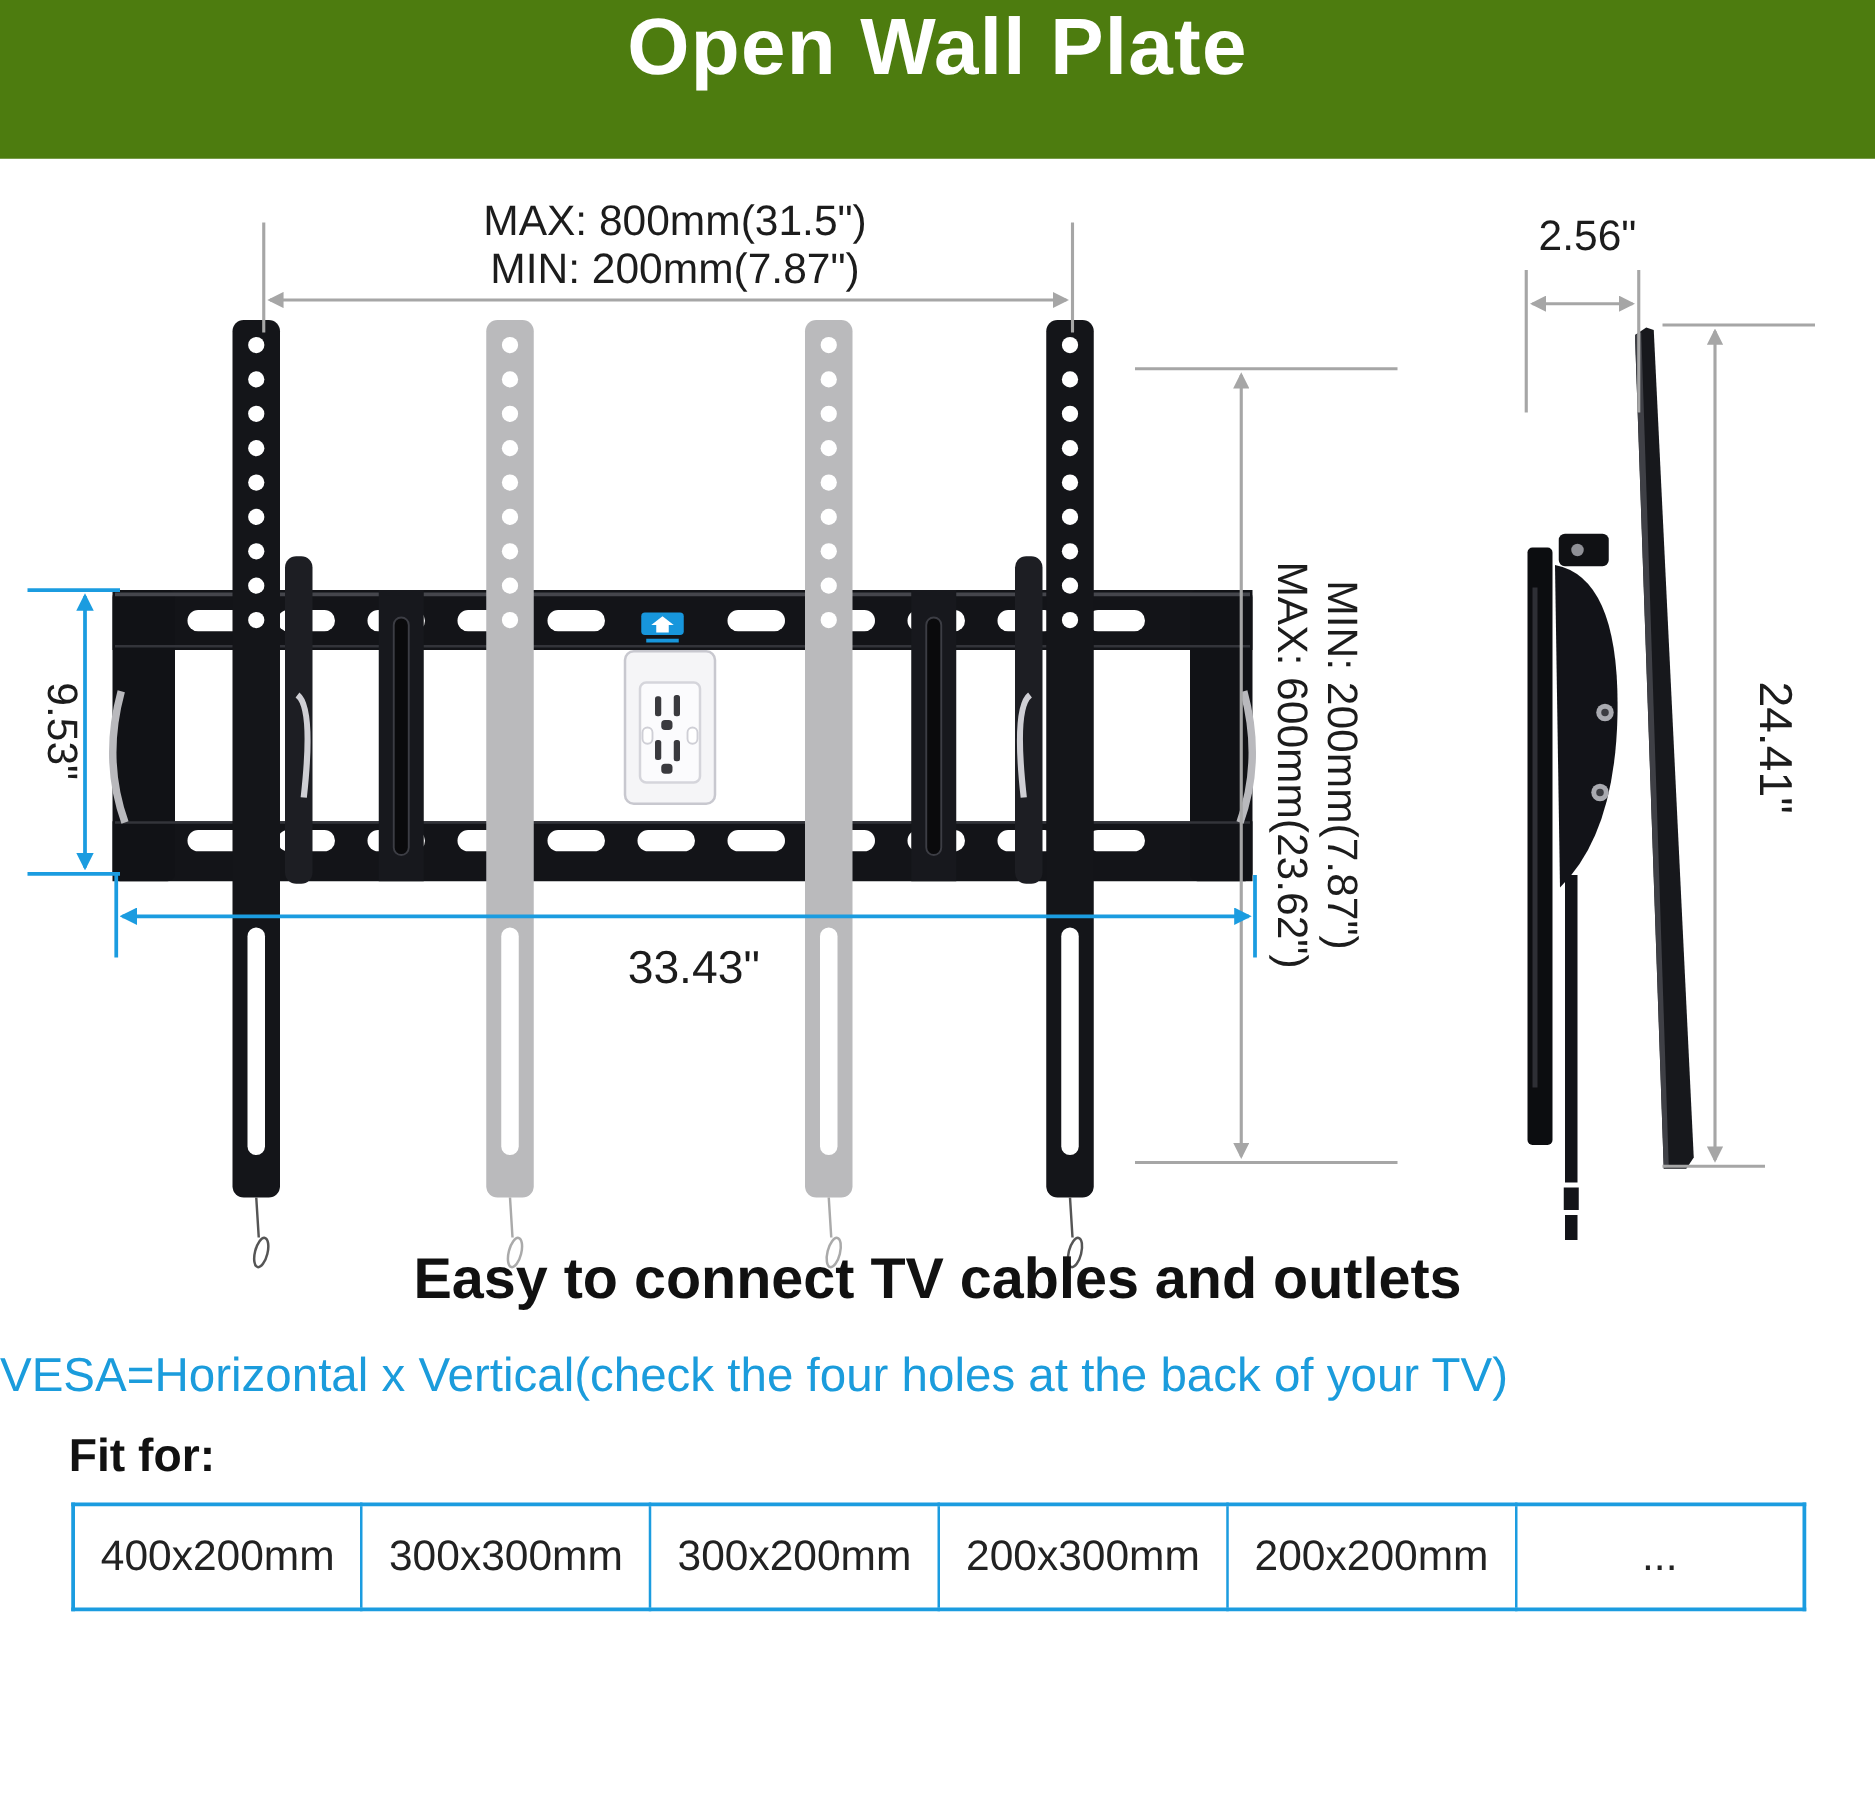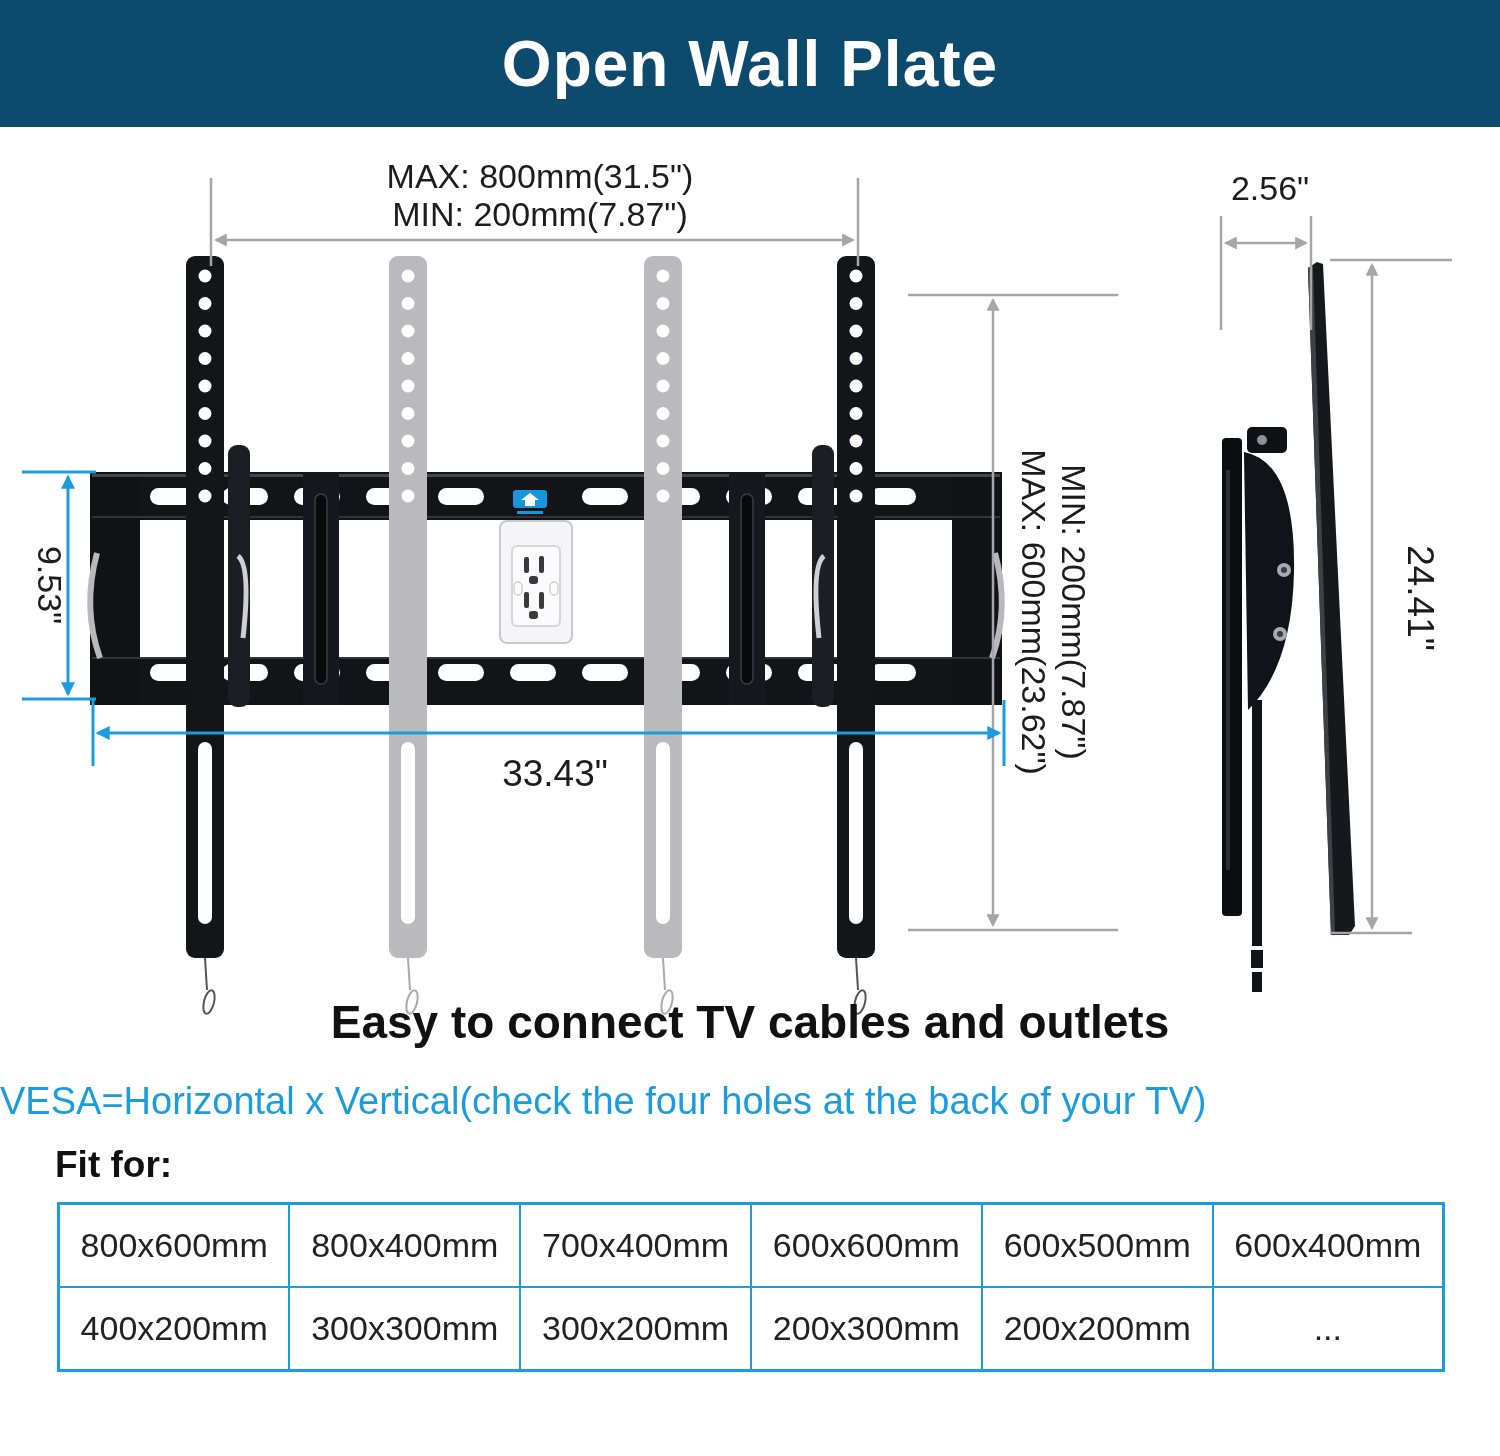--- a/index.html
+++ b/index.html
@@ -1,19 +1,19 @@
 <!DOCTYPE html>
 <html><head>
 <meta charset="utf-8">
 <style>
   html,body{margin:0;padding:0;background:#ffffff;}
   .page{position:relative;width:1500px;height:1456px;background:#fff;overflow:hidden;
         font-family:"Liberation Sans","DejaVu Sans",sans-serif;}
-  .hdr{position:absolute;left:0;top:0;width:1500px;height:127px;background:#0c4a6e;
-       display:flex;align-items:center;justify-content:center;}
+  .hdr{position:absolute;left:0;top:0;width:1500px;height:127px;background:#4d7c0f;
+       display:flex;align-items:flex-start;justify-content:center;}
   .hdr-title{color:#fff;font-size:64px;font-weight:700;letter-spacing:1px;}
   .diagram-svg{position:absolute;left:0;top:0;width:1500px;height:1456px;pointer-events:none;}
   .diagram-svg text{font-family:"Liberation Sans","DejaVu Sans",sans-serif;fill:#1c1c1c;}
   .dim-t{font-size:34px;font-weight:500;}
   .dim-big{font-size:37px;font-weight:500;}
   .blue-t{fill:#1B9CE0;}
   .cap-easy{position:absolute;left:0;top:995px;width:1500px;text-align:center;
             font-size:46px;font-weight:700;color:#111;}
   .cap-vesa{position:absolute;left:0;top:1080px;width:1500px;text-align:left;
             font-size:38px;font-weight:500;color:#1B9CDC;}
@@ -232,28 +232,20 @@
     <text class="dim-big" x="1408" y="598" text-anchor="middle" transform="rotate(90 1408 598)">24.41"</text>
   </svg>
 
   <div class="cap-easy">Easy to connect TV cables and outlets</div>
   <div class="cap-vesa">VESA=Horizontal x Vertical(check the four holes at the back of your TV)</div>
   <div class="cap-fit">Fit for:</div>
 
   <table class="vesa-table">
     <tbody>
         <tr>
-          <td>800x600mm</td>
-          <td>800x400mm</td>
-          <td>700x400mm</td>
-          <td>600x600mm</td>
-          <td>600x500mm</td>
-          <td>600x400mm</td>
-        </tr>
-        <tr>
           <td>400x200mm</td>
           <td>300x300mm</td>
           <td>300x200mm</td>
           <td>200x300mm</td>
           <td>200x200mm</td>
           <td>...</td>
         </tr>
       </tbody>
   </table>
 

